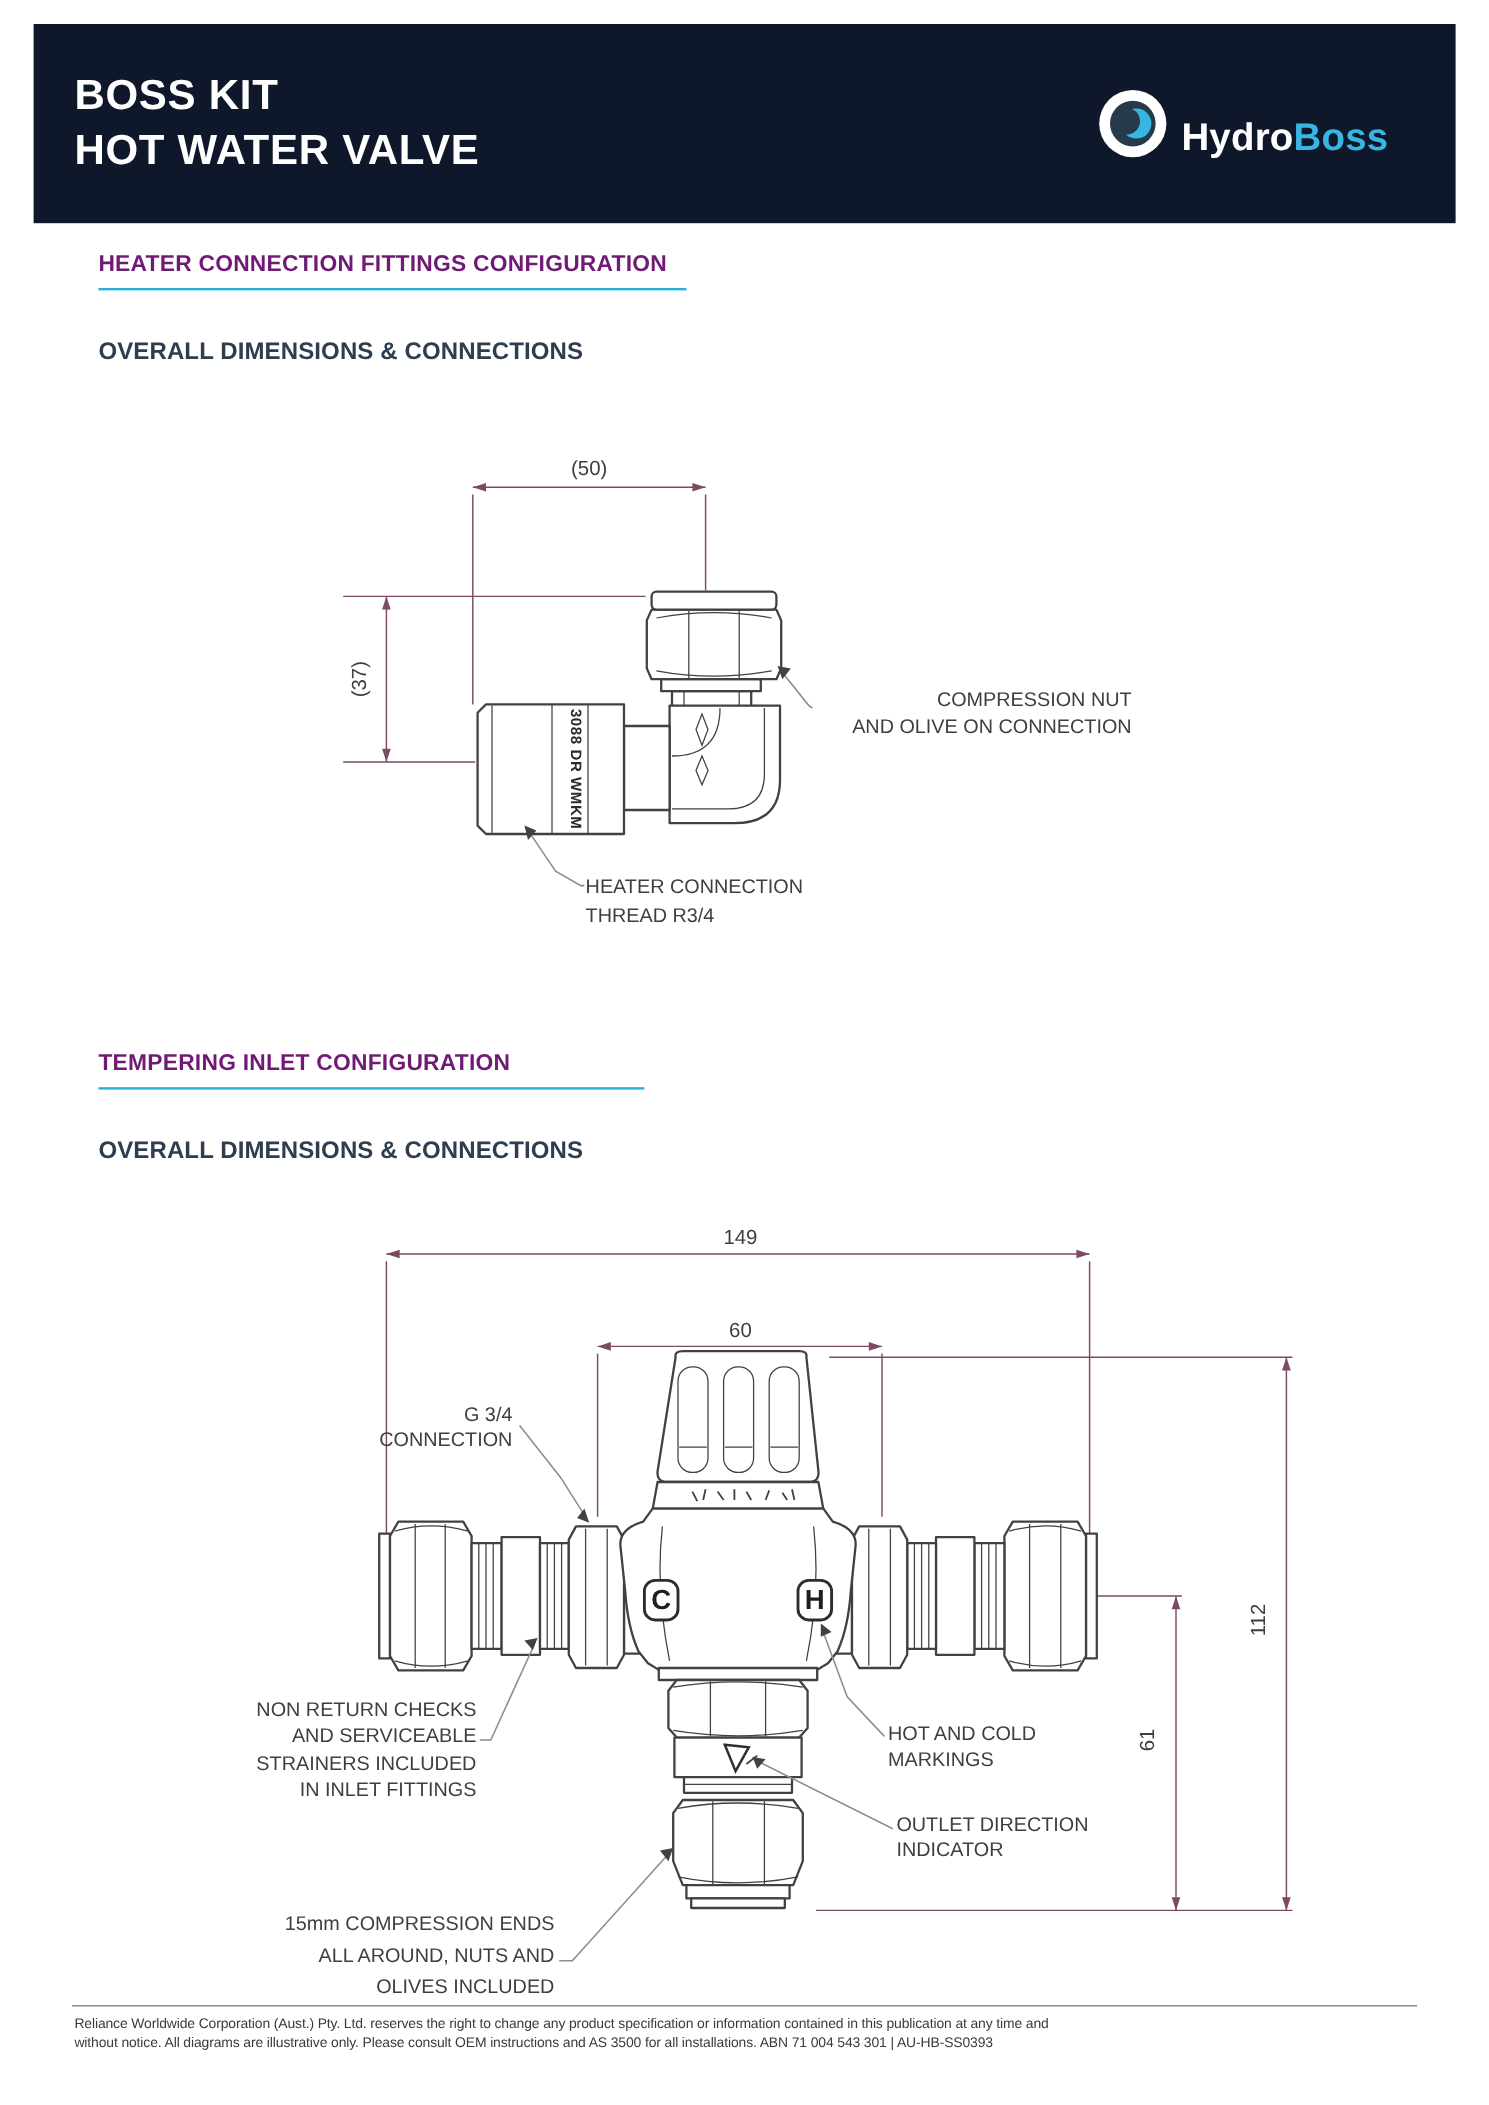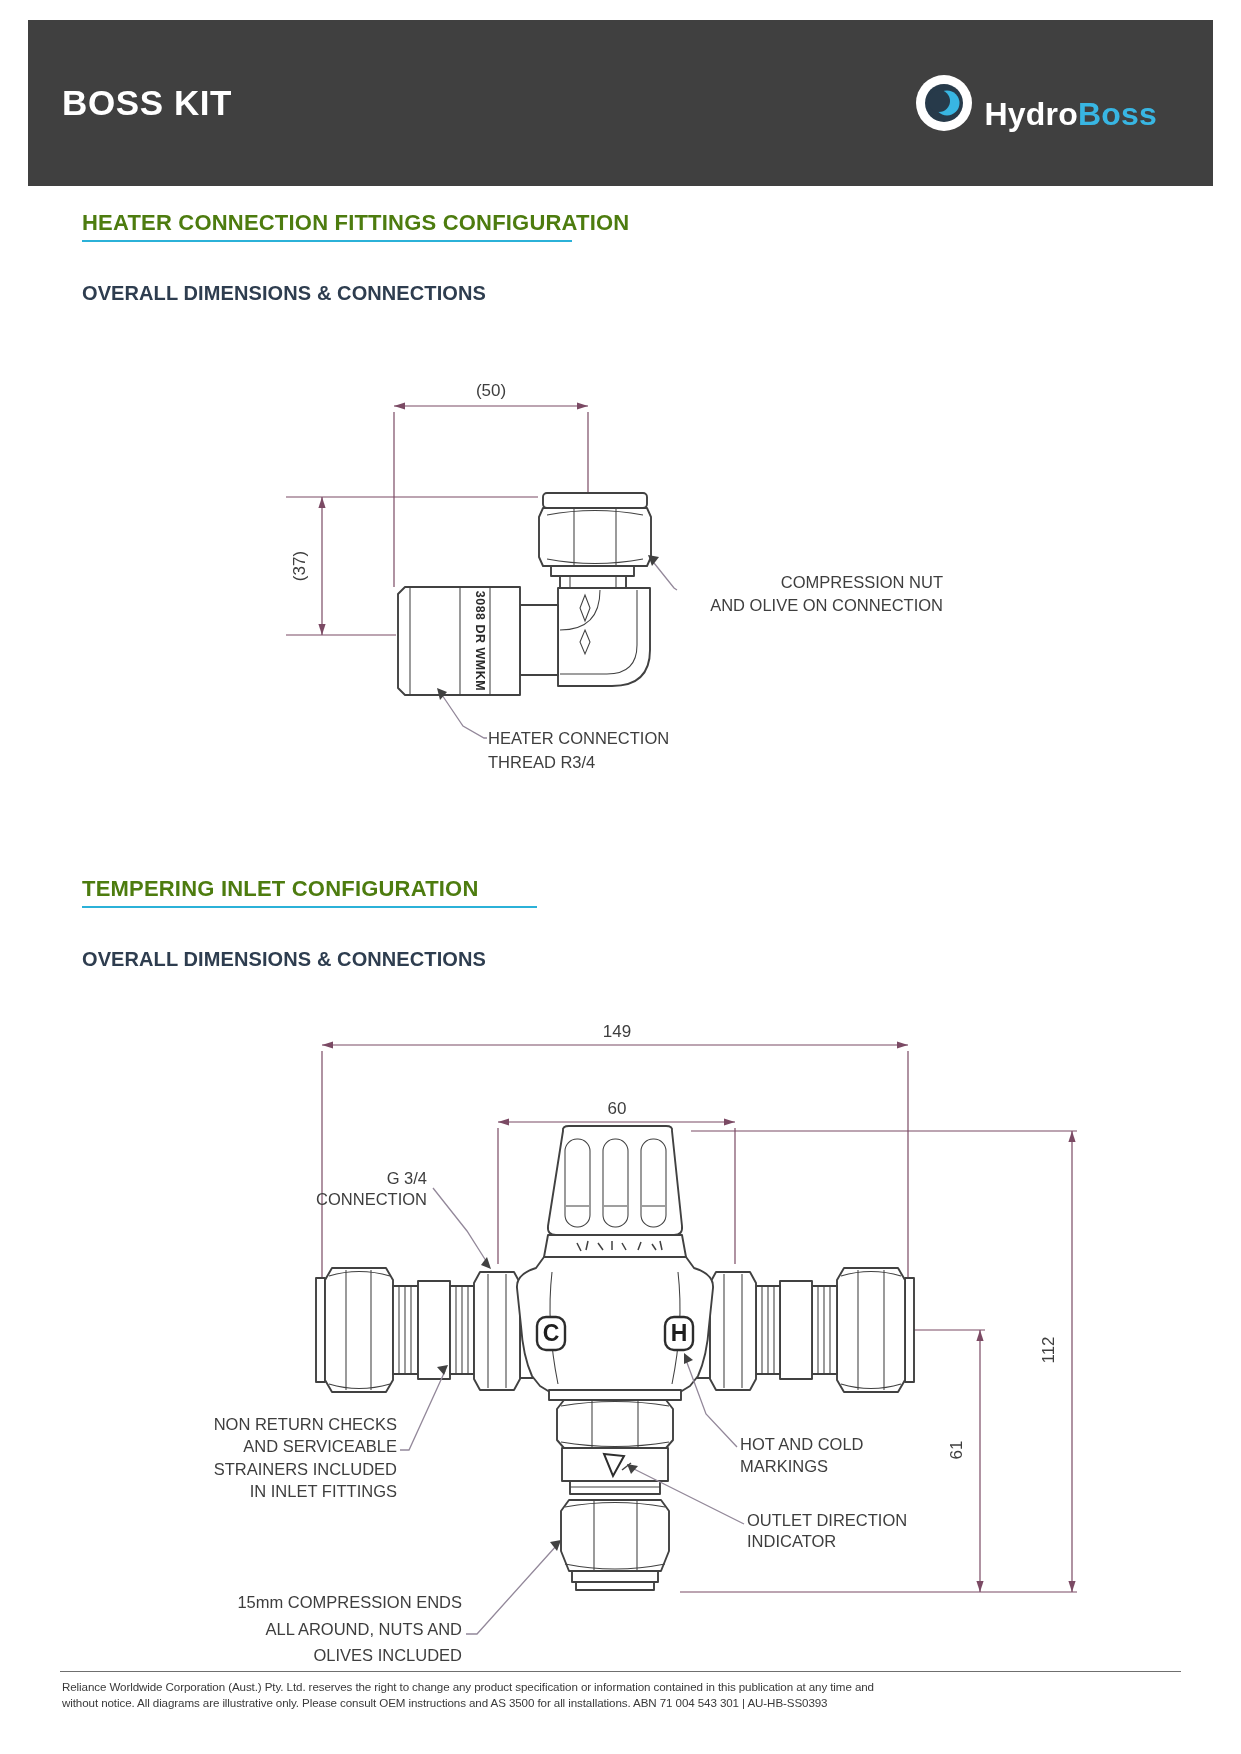--- a/index.html
+++ b/index.html
@@ -2,35 +2,35 @@
 <html><head>
 <meta charset="utf-8">
 <style>
   html,body{margin:0;padding:0;}
   body{
     width:1241px;height:1754px;position:relative;background:#ffffff;
     font-family:"Liberation Sans", sans-serif;overflow:hidden;
   }
   .header{
     position:absolute;left:28px;top:20px;width:1185px;height:166px;
-    background:#404040;
+    background:#0f172a;
   }
   .header-titles{
     position:absolute;left:34px;top:50%;transform:translateY(-50%);
     color:#ffffff;font-size:35px;font-weight:700;line-height:46px;letter-spacing:0.6px;
   }
   .logo{
     position:absolute;right:56px;top:50%;transform:translateY(-50%);
     display:flex;align-items:flex-end;gap:10px;
   }
   .logo-text{font-size:32px;font-weight:700;letter-spacing:0.2px;}
   .logo-text .hydro{color:#ffffff;}
   .logo-text .boss{color:#38b6e3;}
   .section-heading{
-    position:absolute;left:82px;color:#4d7c0f;font-size:22px;font-weight:700;letter-spacing:0.2px;white-space:nowrap;
+    position:absolute;left:82px;color:#701a75;font-size:19px;font-weight:700;letter-spacing:0.2px;white-space:nowrap;
   }
   .heading-rule{position:absolute;left:82px;height:2px;background:#2bb1d8;}
   .subheading{
     position:absolute;left:82px;color:#2e3d4f;font-size:20px;font-weight:700;letter-spacing:0.1px;white-space:nowrap;margin-top:28px;
   }
   .dg{position:absolute;left:0;}
   
   .dim{stroke:#7b4a64;stroke-width:1.2;fill:none;}
   .dimf{fill:#7b4a64;stroke:none;}
   .dimtext{fill:#3e3e3e;font-size:17px;font-family:"Liberation Sans",sans-serif;}
@@ -48,20 +48,21 @@
     position:absolute;left:62px;top:1679px;width:1125px;
     font-size:11.6px;line-height:16px;color:#3a3a3a;letter-spacing:-0.1px;
   }
 </style>
 </head>
 <body>
 
 <div class="header">
   <div class="header-titles">
     <div>BOSS KIT</div>
+    <div>HOT WATER VALVE</div>
   </div>
   <div class="logo">
     <svg width="60" height="60" viewBox="0 0 60 60">
       <circle cx="30" cy="30" r="28" fill="#ffffff"></circle>
       <circle cx="30" cy="30" r="19" fill="#273a4a"></circle>
       <circle cx="33" cy="30" r="12.5" fill="#38b6e3"></circle>
       <circle cx="25" cy="28" r="11" fill="#273a4a"></circle>
     </svg>
     <div class="logo-text"><span class="hydro">Hydro</span><span class="boss">Boss</span></div>
   </div>

